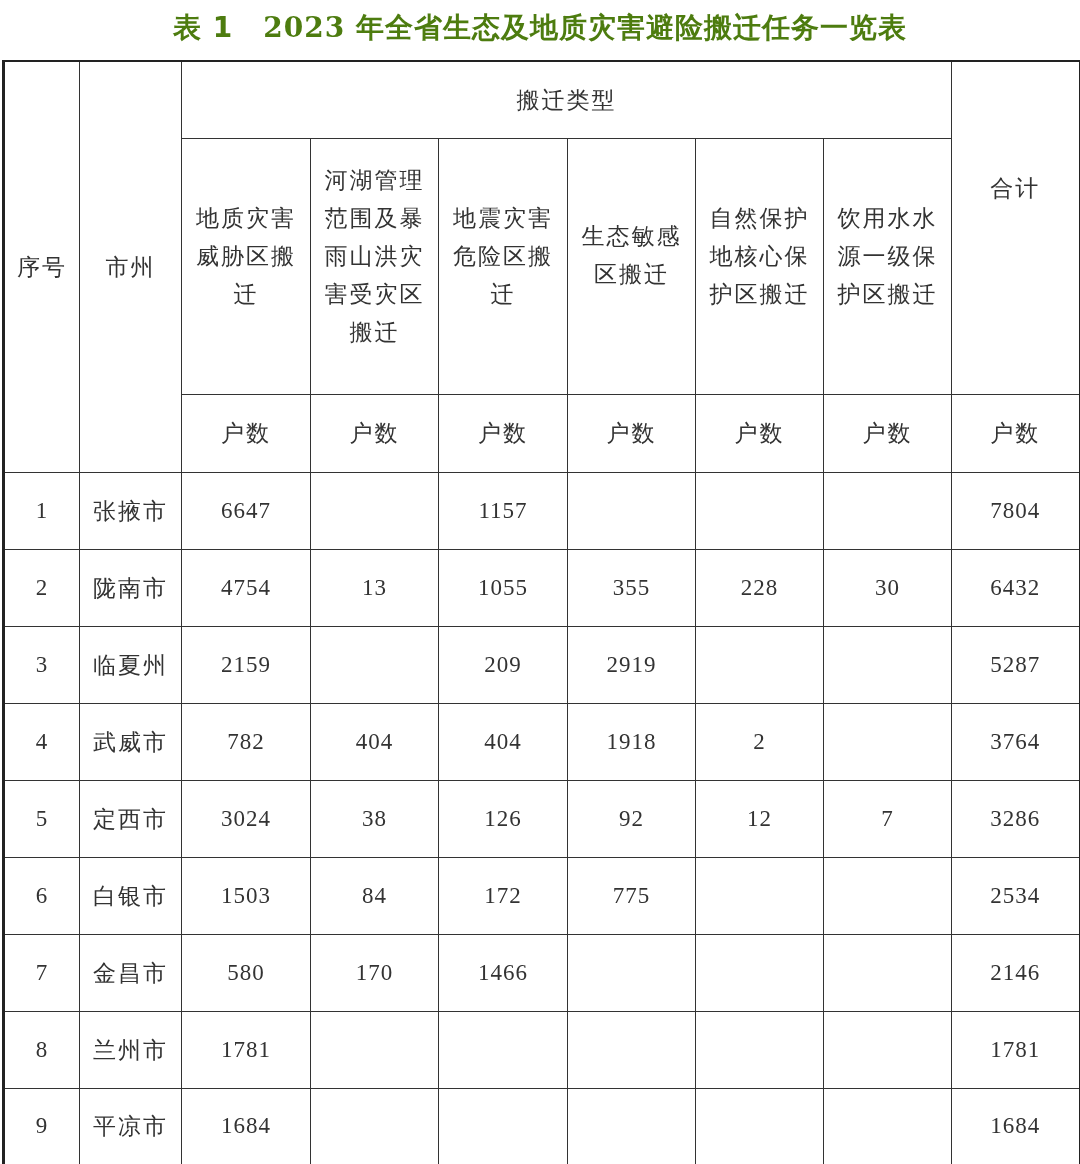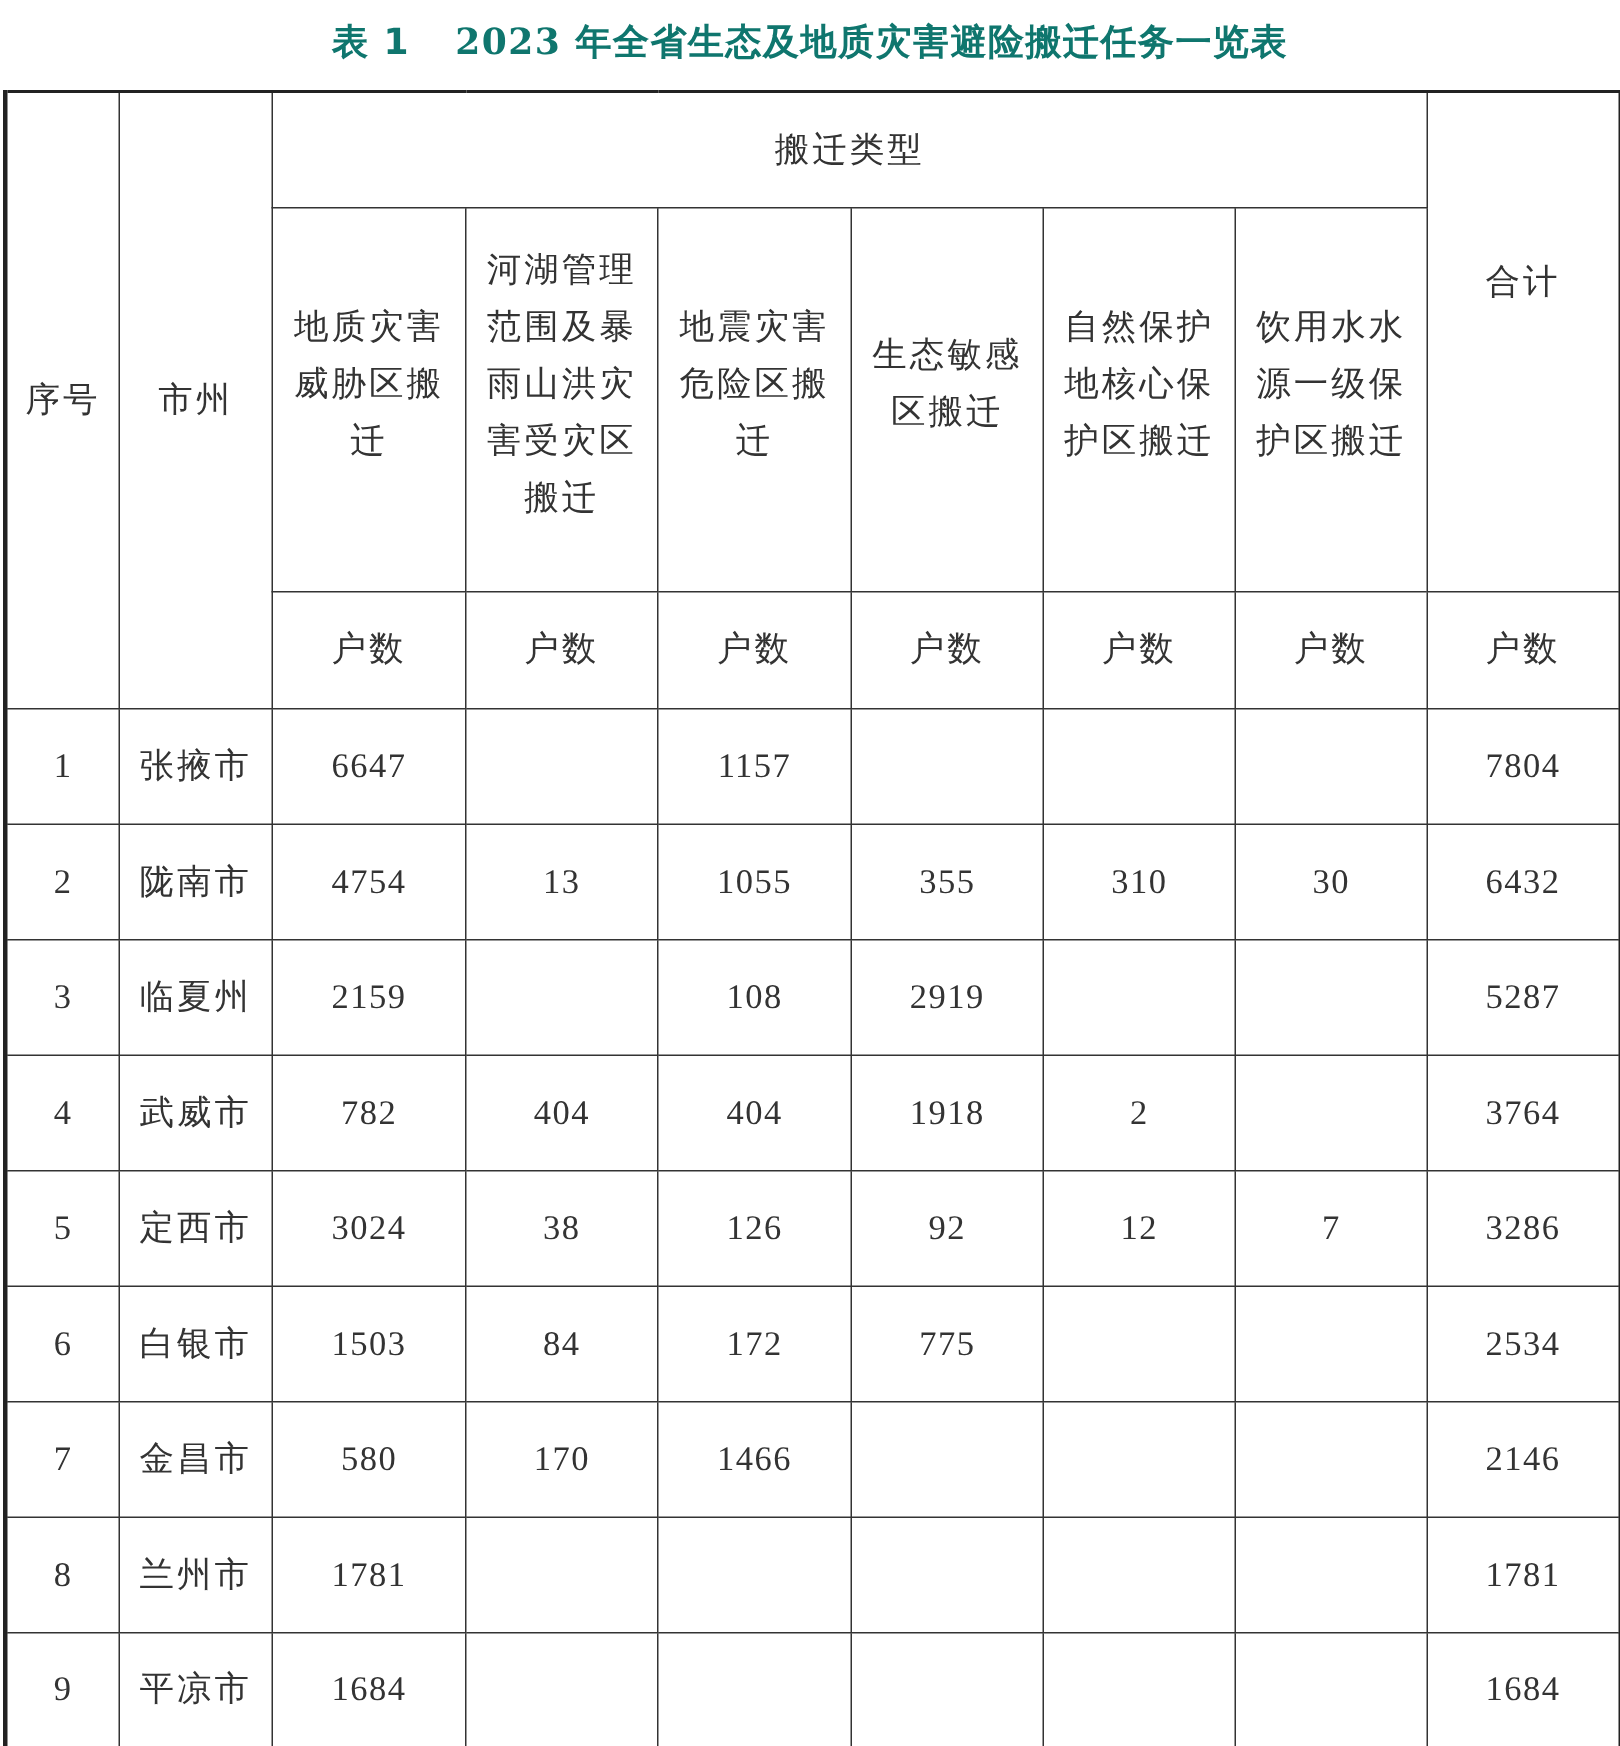--- a/index.html
+++ b/index.html
@@ -16,24 +16,24 @@
     color: #222;
   }
   .title {
     position: absolute;
     top: 6px;
     left: 0;
     width: 1080px;
     text-align: center;
     font-family: "DejaVu Sans", "Liberation Sans", sans-serif;
     font-weight: bold;
-    font-size: 24px;
+    font-size: 28px;
     line-height: 44px;
     letter-spacing: 1px;
-    color: #0f766e;
+    color: #4d7c0f;
   }
   .title .num {
     font-family: "DejaVu Serif", "Liberation Serif", serif;
     font-weight: bold;
   }
   .title .gap { display: inline-block; width: 30px; }
   table.main {
     position: absolute;
     top: 60px;
     left: 2px;
@@ -131,30 +131,30 @@
       <td class="numcell"></td>
       <td class="numcell">7804</td>
     </tr>
     <tr class="r-data">
       <td class="numcell">2</td>
       <td class="cjk">陇南市</td>
       <td class="numcell">4754</td>
       <td class="numcell">13</td>
       <td class="numcell">1055</td>
       <td class="numcell">355</td>
-      <td class="numcell">310</td>
+      <td class="numcell">228</td>
       <td class="numcell">30</td>
       <td class="numcell">6432</td>
     </tr>
     <tr class="r-data">
       <td class="numcell">3</td>
       <td class="cjk">临夏州</td>
       <td class="numcell">2159</td>
       <td class="numcell"></td>
-      <td class="numcell">108</td>
+      <td class="numcell">209</td>
       <td class="numcell">2919</td>
       <td class="numcell"></td>
       <td class="numcell"></td>
       <td class="numcell">5287</td>
     </tr>
     <tr class="r-data">
       <td class="numcell">4</td>
       <td class="cjk">武威市</td>
       <td class="numcell">782</td>
       <td class="numcell">404</td>

